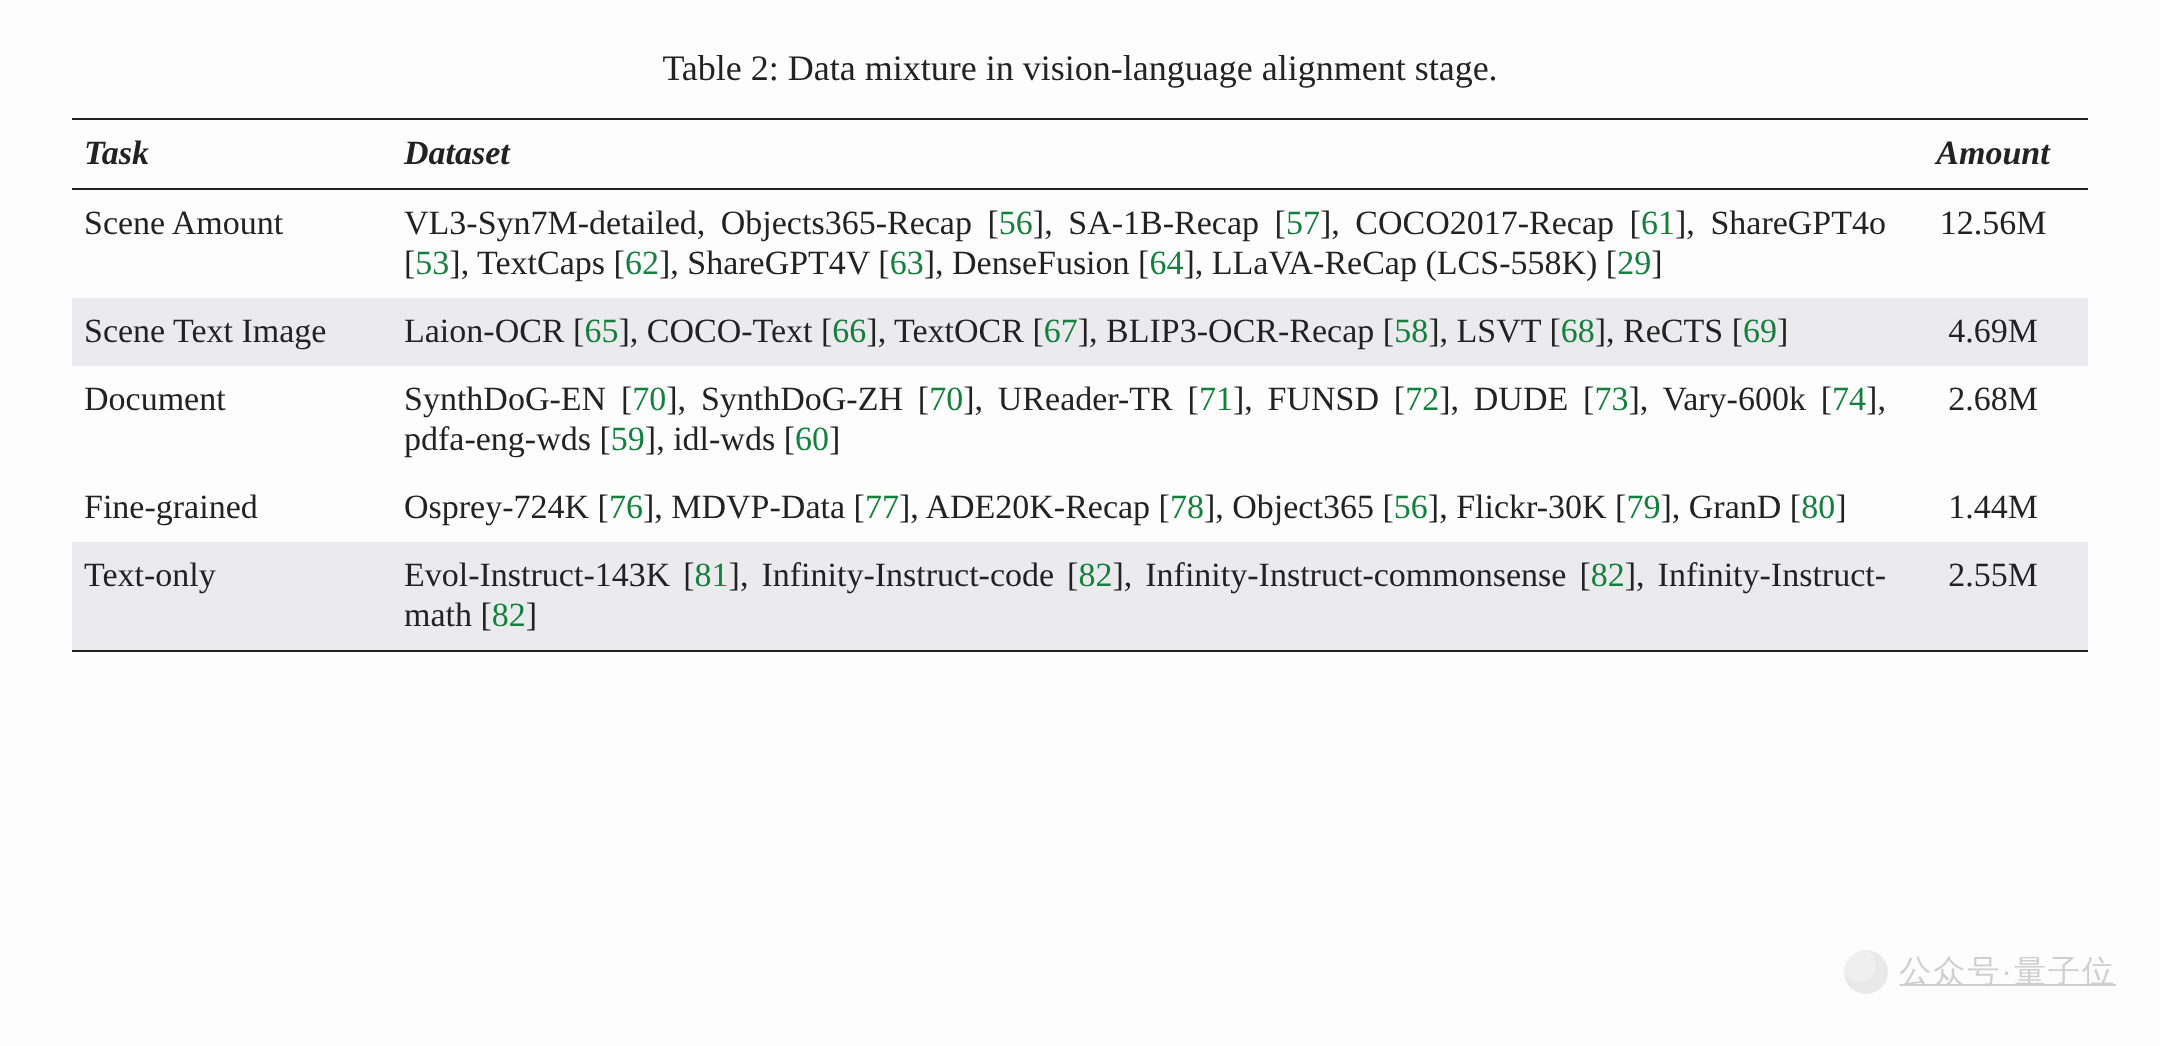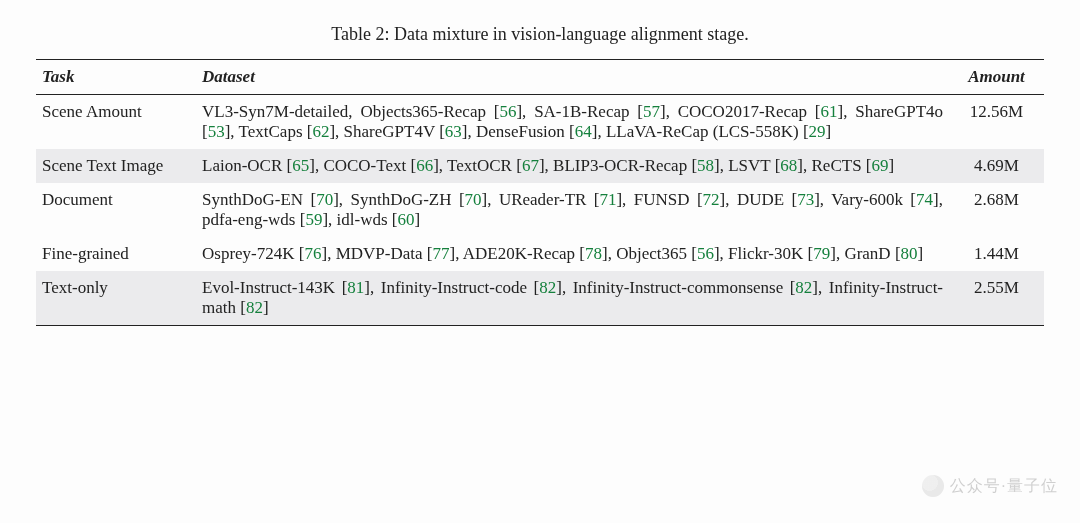--- a/index.html
+++ b/index.html
@@ -47,20 +47,21 @@
     bottom: 26px;
     color: #b7b7b7;
     font-family: Arial, sans-serif;
     font-size: 16px;
     letter-spacing: 1px;
     opacity: 0.65;
     display: flex;
     align-items: center;
     gap: 6px;
     pointer-events: none;
+    text-decoration: underline;
   }
   .watermark .wlogo {
     width: 22px; height: 22px; border-radius: 50%;
     background: radial-gradient(circle at 35% 35%, #d9d9d9 0 40%, #c8c8c8 41% 100%);
     opacity: 0.6;
   }
 </style>
 </head>
 <body>
 

